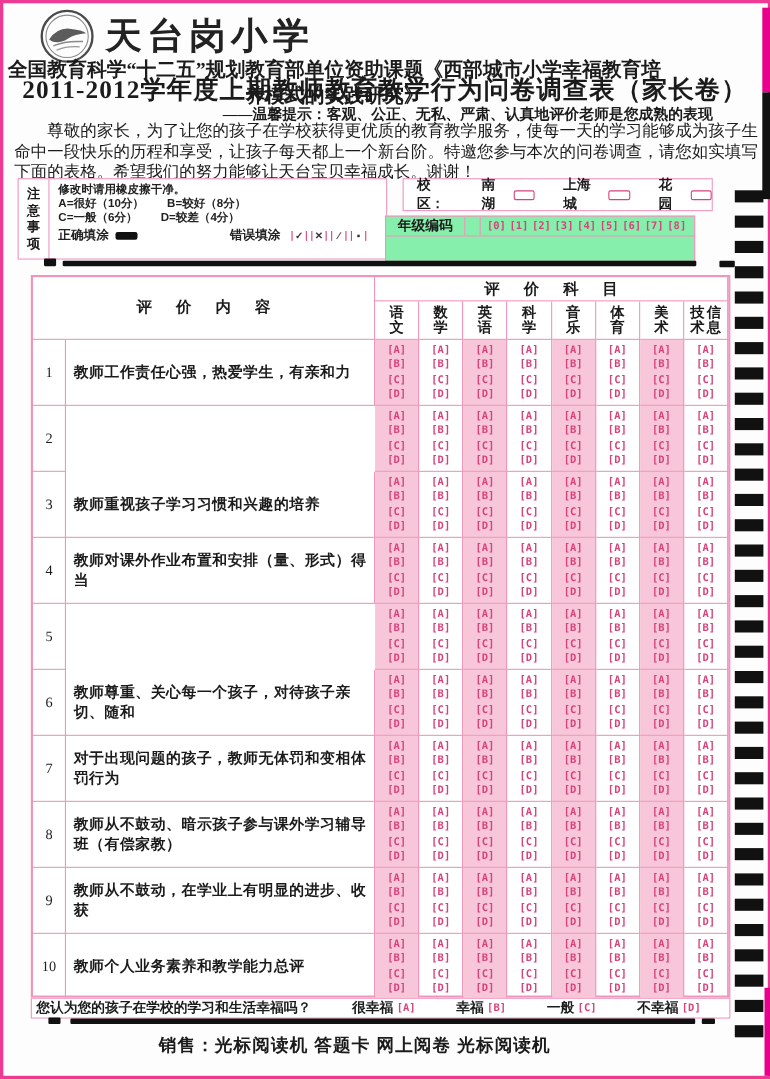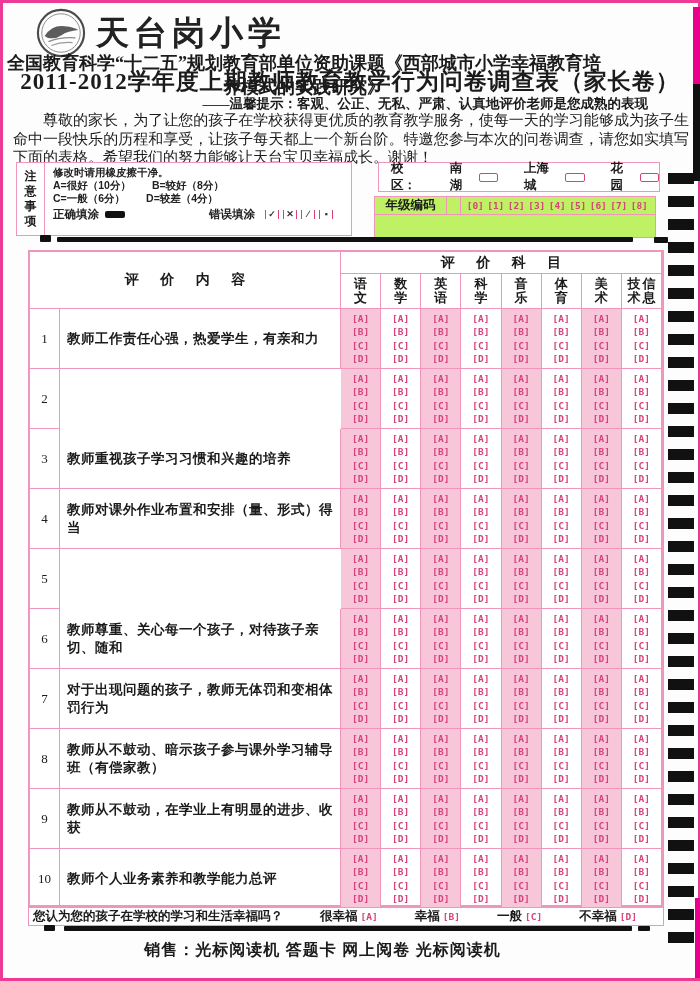--- a/index.html
+++ b/index.html
@@ -40,44 +40,44 @@
   .notice-box{left:16px;top:162px;width:336px;height:74px;border:1.5px solid var(--grid-pink);display:flex;background:#fff;}
   .notice-label{width:28px;border-right:1px solid var(--grid-pink);display:flex;flex-direction:column;align-items:center;justify-content:center;font-size:12px;font-weight:bold;line-height:15px;}
   .notice-body{flex:1;padding:3px 6px 2px 8px;font-size:10.5px;font-weight:bold;line-height:13.2px;color:#222;}
   .fill-row{display:flex;align-items:center;gap:6px;margin-top:2px;font-size:11.5px;}
   .chip-black{display:inline-block;width:20px;height:7px;background:#111;border-radius:2px;}
   .wmark{display:inline-block;min-width:14px;text-align:center;border-left:1.5px solid var(--bubble-pink);border-right:1.5px solid var(--bubble-pink);padding:0 2px;color:#333;font-size:9px;line-height:9px;margin-left:4px;}
   .wrong-wrap{display:inline-flex;align-items:center;}
   .spacer-grow{flex:1;}
 
   
-  .campus-box{left:378px;top:162px;width:282px;height:30px;border:1.5px solid var(--grid-pink);display:flex;align-items:center;padding:0 0 0 12px;background:#fff;font-size:12.5px;font-weight:bold;}
+  .campus-box{left:366px;top:162px;width:282px;height:30px;border:1.5px solid var(--grid-pink);display:flex;align-items:center;padding:0 0 0 12px;background:#fff;font-size:12.5px;font-weight:bold;}
   .campus-opt{display:inline-flex;align-items:center;gap:5px;margin-left:26px;}
   .campus-opt:first-of-type{margin-left:22px;}
   .crect{display:inline-block;width:20px;height:9px;border:1.2px solid var(--bubble-pink);border-radius:2px;background:#fff;}
-  .codes-box{left:374px;top:196px;width:282px;height:42px;border:1.5px solid var(--grid-pink);display:flex;flex-direction:column;background:#bef264;gap:43px;}
+  .codes-box{left:350px;top:196px;width:282px;height:42px;border:1.5px solid var(--grid-pink);display:flex;flex-direction:column;background:#86efac;gap:43px;}
   .codes-row{flex:1;display:flex;align-items:center;border-bottom:1px solid var(--grid-pink);}
   .codes-row:last-child{border-bottom:none;margin-top:36px;}
   .codes-label{width:72px;text-align:center;font-size:12.5px;font-weight:bold;border-right:1px solid var(--grid-pink);align-self:stretch;display:flex;align-items:center;justify-content:center;}
   .codes-blank{width:14px;align-self:stretch;border-right:1px solid var(--grid-pink);}
   .digits{display:flex;}
   .digits .bub{width:20.5px;text-align:center;}
   .codes-row.row2 .digits{margin-left:20.5px;}
   .codes-row .digits{margin-left:4px;}
 
   .bub{font-family:"DejaVu Sans Mono",monospace;font-size:9.5px;color:var(--bubble-pink);font-weight:bold;white-space:nowrap;}
 
   
   .bar{position:absolute;background:#111;border-radius:1px;}
 
   
   .eval-table{left:28px;top:250px;width:636px;height:657px;border:2px solid var(--grid-pink);display:grid;grid-template-columns:30px 281px repeat(8,1fr);grid-template-rows:22px 35px repeat(10,60px);background:#fff;}
   .c{border-right:1px solid var(--grid-pink);border-bottom:1px solid var(--grid-pink);display:flex;align-items:center;justify-content:center;}
   .c.shaded{background:var(--shade-pink);}
-  .hdr{font-size:14px;font-weight:bold;letter-spacing:9px;text-indent:9px;font-family:Liberation Serif, serif;}
+  .hdr{font-size:14px;font-weight:bold;letter-spacing:9px;text-indent:9px;}
   .subj{flex-direction:column;font-size:13px;font-weight:bold;line-height:14.5px;}
   .subj .two-col{display:flex;gap:2px;}
   .subj .two-col span{display:flex;flex-direction:column;line-height:14.5px;}
   .qno{font-family:"Liberation Serif",serif;font-size:13px;}
   .qtext{justify-content:flex-start;padding-left:7px;font-size:13.5px;font-weight:600;letter-spacing:0.5px;}
   .bubcell{flex-direction:column;justify-content:space-around;padding:3px 0;}
 
   
   .happy-box{left:28px;top:907px;width:636px;height:19px;border:1.5px solid var(--grid-pink);display:flex;align-items:center;background:#fff;font-size:12.5px;font-weight:bold;padding:0 26px 0 4px;justify-content:space-between;}
   .happy-q{font-weight:bold;}

